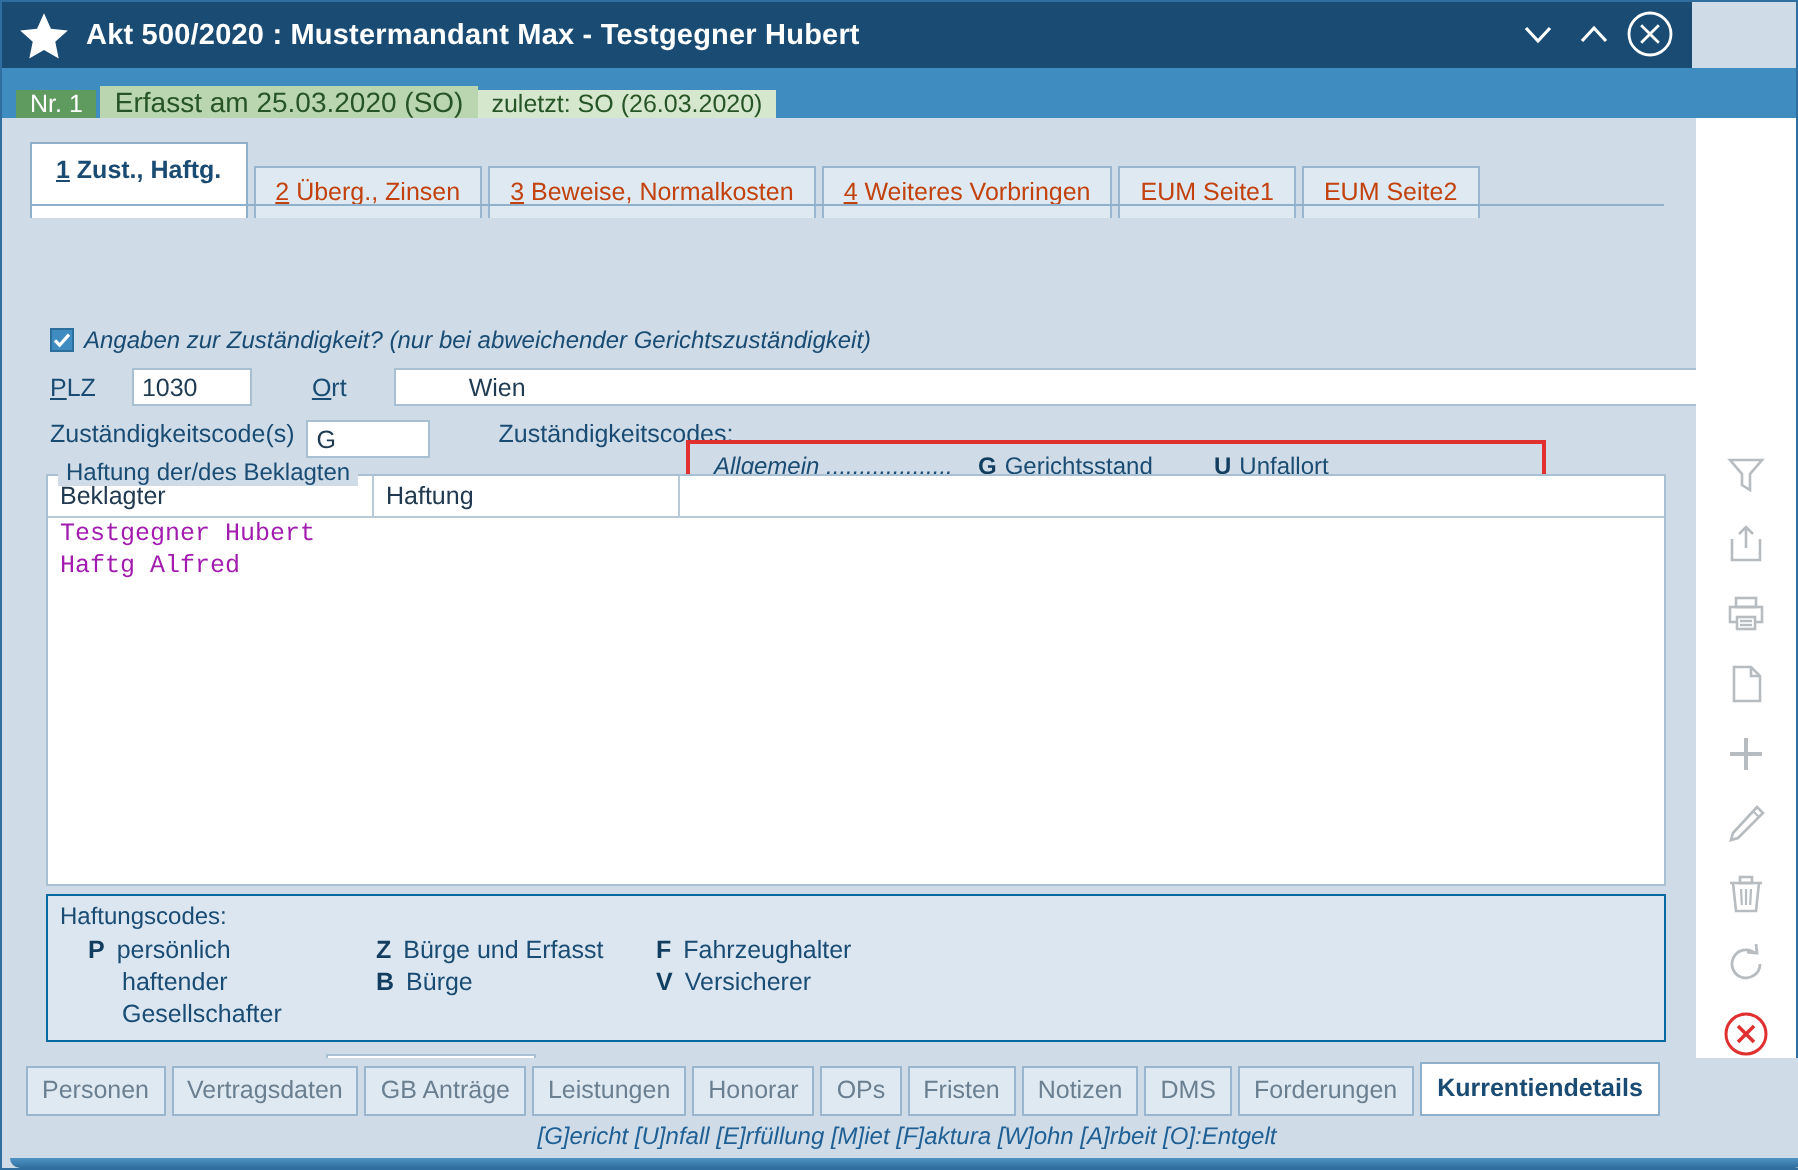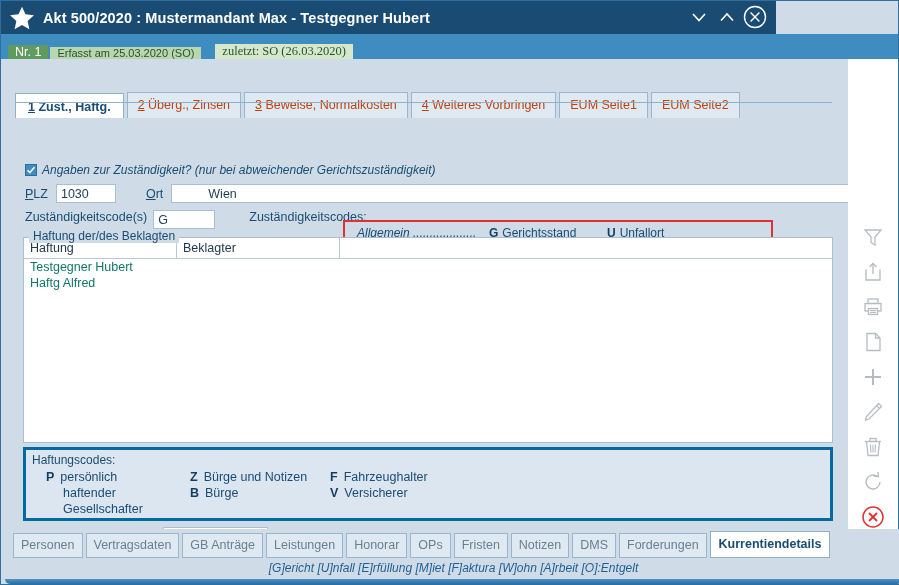--- a/index.html
+++ b/index.html
@@ -12,21 +12,21 @@
   }
   #app {
     position: relative;
     width: 899px; height: 585px;
     background: #cfdce8;
     border: 1px solid #2f6e9e;
   }
 
   
   .titlebar {
-    position: absolute; left: 0; top: 0; width: 775px; height: 33px;
+    position: absolute; left: 0; top: 0; width: 845px; height: 33px;
     background: #1a4c73;
     display: flex; align-items: center; text-align: right;
   }
   .star-icon { margin-left: 8px; width: 26px; height: 26px; display:block; }
   .title-text {
     color: #ffffff; font-size: 14.5px; font-weight: bold;
     margin-left: 8px; letter-spacing: 0.1px; white-space: nowrap;
   }
   .win-buttons {
     position: absolute; right: 8px; top: 3px;
@@ -38,26 +38,26 @@
   .statusbar {
     position: absolute; left: 0; top: 33px; width: 897px; height: 25px;
     background: #3e8cc0;
     display: flex; align-items: flex-end;
   }
   .badge-nr {
     background: #5f9a5f; color: #ffffff; font-size: 12.5px;
     display: flex; align-items: center; padding: 0 7px; margin-left: 7px;
   }
   .badge-erfasst {
-    background: #b9d6b0; color: #275427; font-size: 11px;
+    background: #b9d6b0; color: #275427; font-size: 14px;
     display: flex; align-items: center; padding: 0 7px; margin-left: 2px;
   }
   .badge-zuletzt {
     background: #d5e8ce; color: #275427; font-size: 12.5px;
-    display: flex; align-items: center; padding: 0 7px; margin-left: 14px; font-family: Liberation Serif, serif;
+    display: flex; align-items: center; padding: 0 7px; margin-left: 0;
   }
 
   
   .content {
     position: absolute; left: 0; top: 58px; width: 845px; height: 470px;
     background: #cfdce8;
   }
 
   
   .tabrow {
@@ -72,22 +72,21 @@
     font-size: 12.5px;
     padding: 5px 10px 6px 10px;
     cursor: default;
     white-space: nowrap;
   }
   .tab.active {
     background: #ffffff;
     color: #1a4c73;
     font-weight: bold;
     border-color: #8fb0cb;
-    padding: 6px 12px 4px 12px;
-    margin-top: 22px;
+    padding: 6px 12px 17px 12px;
   }
   .tab .acc { text-decoration: underline; }
   .tabline {
     position: absolute; left: 14px; top: 43px; width: 817px; height: 1px;
     background: #8fb0cb;
   }
 
   
   .form { position: absolute; left: 0; top: 46px; width: 845px; }
 
@@ -101,22 +100,22 @@
 
   .row-plz { position: absolute; left: 24px; top: 79px; display: flex; align-items: center; }
   .lbl { font-size: 12.5px; color: #1a4c73; }
   .lbl .acc { text-decoration: underline; }
   .inp {
     background: #ffffff; border: 1px solid #a9bfd2;
     font-family: "Liberation Sans", sans-serif;
     font-size: 12.5px; color: #1f3b52;
     padding: 2px 4px; height: 19px; outline: none;
   }
-  .inp-plz { width: 60px; margin-left: 8px; }
-  .inp-ort { width: 681px; margin-left: 8px; padding-left: 36px; }
+  .inp-plz { width: 60px; margin-left: 18px; }
+  .inp-ort { width: 681px; margin-left: 24px; padding-left: 36px; }
 
   .row-code { position: absolute; left: 24px; top: 105px; display: flex; align-items: flex-start; }
   .inp-code { width: 62px; margin-left: 6px; }
 
   
   .codebox {
     position: absolute; left: 342px; top: 161px;
     width: 430px; height: 72px;
     background: #cfdce8;
     border: 2px solid #e03030;
@@ -151,29 +150,30 @@
     background: #ffffff;
   }
   .th {
     font-size: 12.5px; color: #20394f; padding: 2px 6px;
     border-right: 1px solid #b9c9d8; display: flex; align-items: center;
   }
   .th1 { width: 163px; }
   .th2 { width: 153px; }
   .th3 { flex: 1; border-right: none; }
   .trow {
-    font-size: 12.5px; color: #0f766e; padding: 1px 6px;
+    font-size: 12.5px; color: #a21caf; padding: 1px 6px;
     cursor: default;
+    font-family: Liberation Mono, monospace;
   }
 
   
   .hcodes {
     position: absolute; left: 22px; top: 388px;
     width: 810px; height: 74px;
-    background: #dbe6f0; border: 3px solid #0369a1;
+    background: #dbe6f0; border: 1px solid #0369a1;
     padding: 3px 0 0 6px;
   }
   .hc-title { font-size: 12px; color: #1a4c73; margin-bottom: 2px; }
   .hc-cols { display: flex; }
   .hc-col { display: flex; flex-direction: column; }
   .hcc1 { width: 158px; padding-left: 14px; }
   .hcc2 { width: 140px; }
   .hcc3 { width: auto; }
   .hc-item { font-size: 12.5px; color: #1a4c73; display: flex; gap: 6px; line-height: 16px; }
   .hc-item b { color: #123d5e; font-weight: bold; }
@@ -368,43 +368,43 @@
         <span class="cl-item ci3">
             <b>O</b>
             <span>Entgeltzahlg.ort</span>
           </span>
       </div>
     </div>
 
     <div class="group-title">Haftung der/des Beklagten</div>
     <div class="group">
       <div class="table-head">
+        <div class="th th1">Beklagter</div>
         <div class="th th2">Haftung</div>
-        <div class="th th1">Beklagter</div>
         <div class="th th3"></div>
       </div>
       <div class="trow">Testgegner Hubert</div>
       <div class="trow">Haftg Alfred</div>
     </div>
 
     <div class="hcodes">
       <div class="hc-title">Haftungscodes:</div>
       <div class="hc-cols">
         <div class="hc-col hcc1">
           <span class="hc-item">
               <b>P</b>
               <span>persönlich</span>
             </span>
           <span class="hc-cont">haftender</span>
           <span class="hc-cont">Gesellschafter</span>
         </div>
         <div class="hc-col hcc2">
           <span class="hc-item">
               <b>Z</b>
-              <span>Bürge und Notizen</span>
+              <span>Bürge und Erfasst</span>
             </span>
           <span class="hc-item">
               <b>B</b>
               <span>Bürge</span>
             </span>
         </div>
         <div class="hc-col hcc3">
           <span class="hc-item">
               <b>F</b>
               <span>Fahrzeughalter</span>

